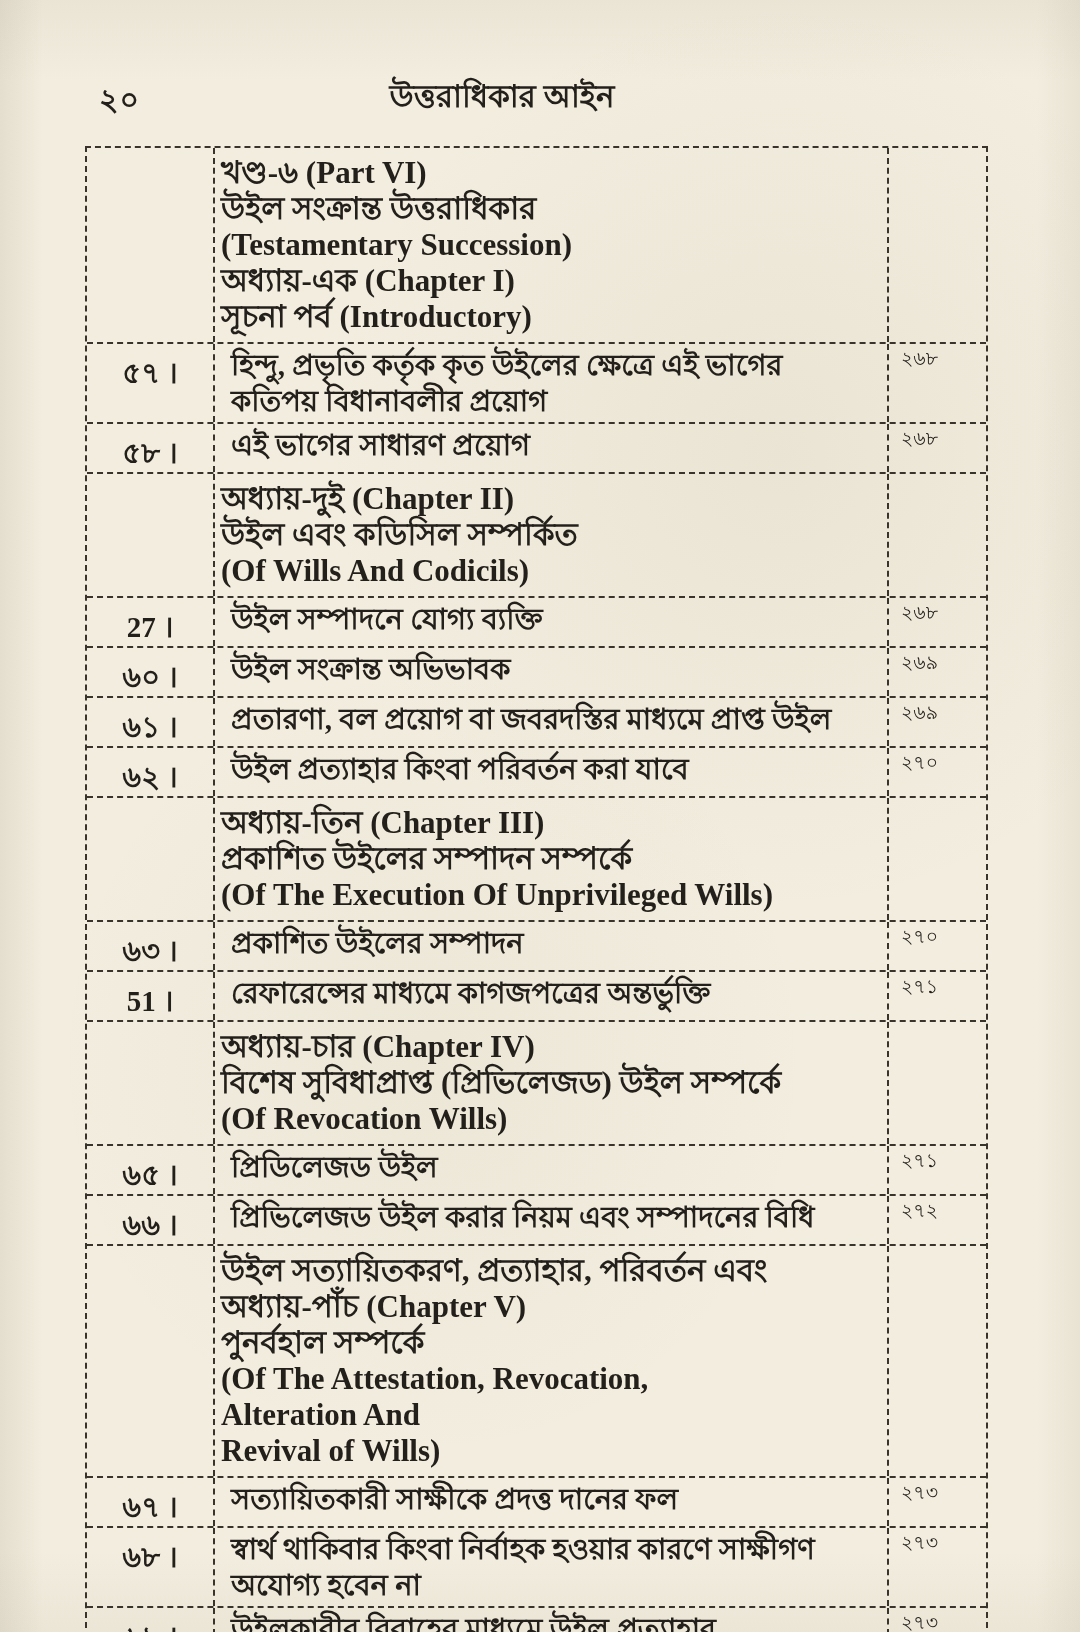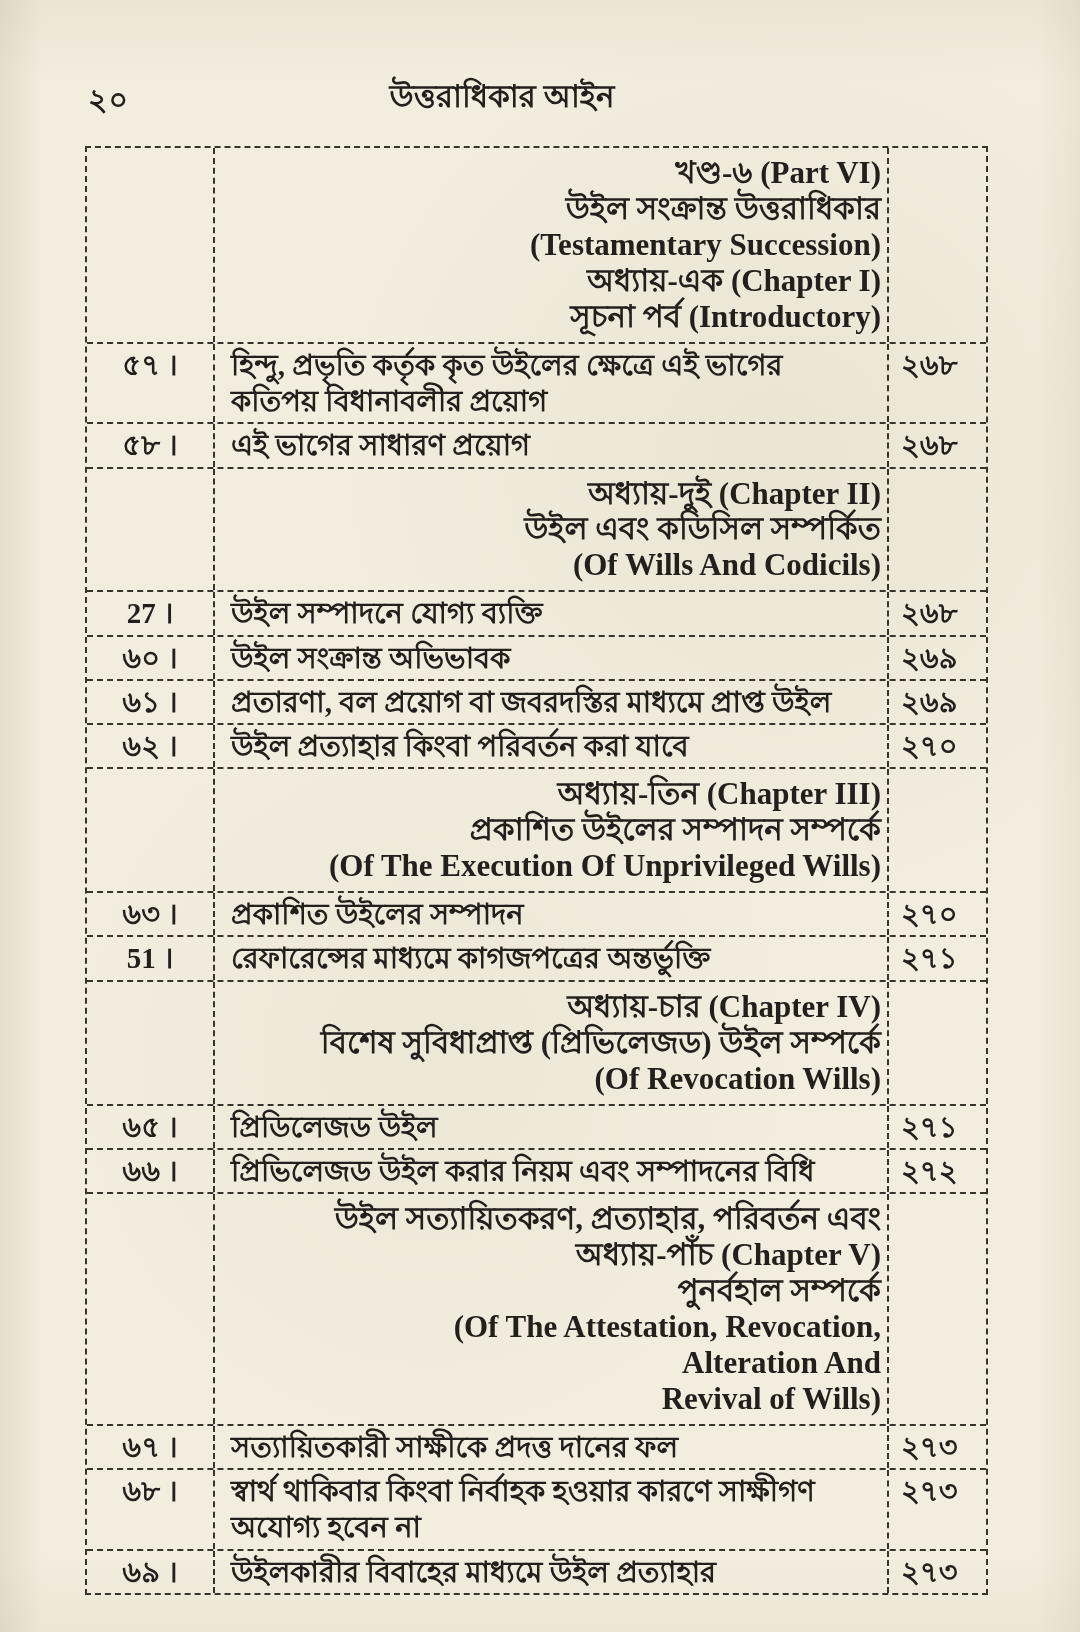--- a/index.html
+++ b/index.html
@@ -13,50 +13,50 @@
   }
   .scan-texture {
     position:absolute; inset:0; pointer-events:none;
     background:
       radial-gradient(ellipse 60% 40% at 72% 28%, rgba(125,112,88,0.07), transparent 70%),
       radial-gradient(ellipse 50% 35% at 40% 65%, rgba(125,112,88,0.05), transparent 70%),
       linear-gradient(90deg, rgba(105,92,70,0.10), rgba(0,0,0,0) 4%, rgba(0,0,0,0) 96%, rgba(105,92,70,0.07)),
       linear-gradient(0deg, rgba(105,92,70,0.05), rgba(0,0,0,0) 5%, rgba(0,0,0,0) 95%, rgba(105,92,70,0.06));
   }
   .page-number {
-    position:absolute; left:88px; top:76px;
+    position:absolute; left:99px; top:76px;
     font-size:30px; font-weight:600; letter-spacing:1px;
   }
   .page-title {
     position:absolute; left:0; right:76px; top:72px;
     text-align:center; font-size:31px; font-weight:bold;
   }
   .toc {
     position:absolute; left:85px; top:146px; width:903px;
     border:2px dashed #38332b;
     background:rgba(255,255,255,0.0);
   }
   .row { display:grid; grid-template-columns:126px 1fr 97px; }
   .row + .row { border-top:2px dashed #38332b; }
   .cell { min-height:40px; }
   .cell.serial {
     text-align:center; font-weight:600; font-size:29px;
-    line-height:1.25; padding-top:3px;
+    line-height:1.25; padding-top:3px;margin-top:8px;
   }
   .cell.desc {
     border-left:2px dashed #38332b; border-right:2px dashed #38332b;
     font-size:29px; font-weight:600; line-height:1.25;
     padding:3px 12px 3px 16px;
   }
   .cell.pageno {
-    font-size:29px; font-weight:700; line-height:1.25;
+    font-size:19px; font-weight:400; line-height:1.25;
     padding:3px 4px 0 12px;
   }
   .row.heading .cell.desc {
-    text-align:right; padding:7px 6px;
+    text-align:left; padding:7px 6px;
   }
   .hline { font-size:31px; font-weight:bold; line-height:1.16; white-space:nowrap; }
 </style>
 </head>
 <body style="background: rgb(242, 237, 222); color: rgb(35, 31, 26);">
 
 <div class="scan-texture"></div>
 
 <div class="page-number">২০</div>
 <div class="page-title">উত্তরাধিকার আইন</div>

